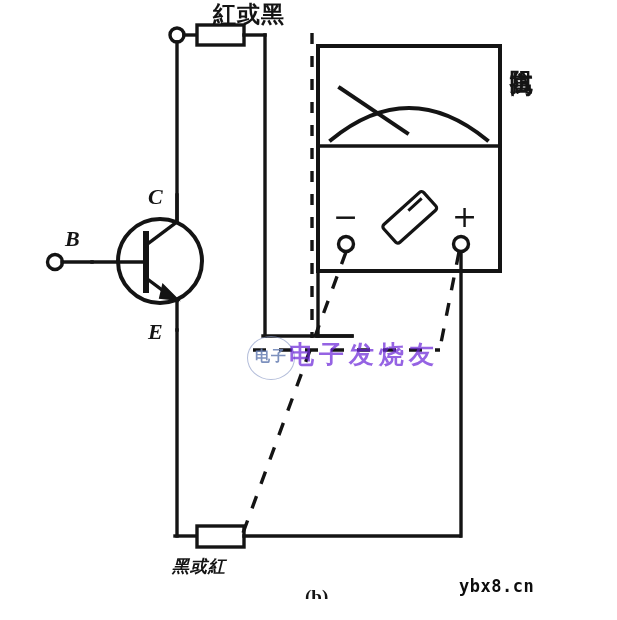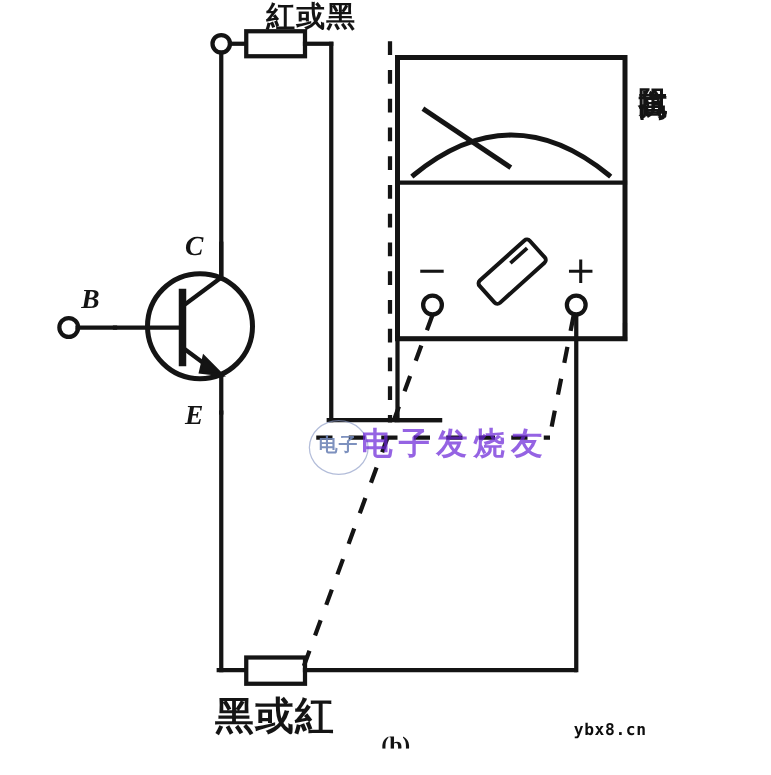--- a/index.html
+++ b/index.html
@@ -40,22 +40,23 @@
   }
   .lbl-red-or-black {
     left: 213px;
     top: 3px;
     font-size: 23px;
     letter-spacing: 1px;
   }
   .lbl-black-or-red {
     left: 172px;
     top: 558px;
-    font-size: 31px;
+    font-size: 17px;
     letter-spacing: 1px;
+    font-style: italic;
   }
   .lbl-high-z {
     left: 508px;
     top: 52px;
     font-size: 23px;
     letter-spacing: 0px;
     writing-mode: vertical-rl;
     text-orientation: upright;
     line-height: 1.12;
   }
@@ -65,21 +66,21 @@
   .lbl-fig {
     left: 305px;
     top: 587px;
     font-size: 19px;
     font-family: "Liberation Serif", serif;
     font-weight: 700;
   }
   .lbl-site {
     left: 459px;
     top: 578px;
-    font-size: 13px;
+    font-size: 17px;
     font-family: "DejaVu Sans Mono", "Liberation Mono", monospace;
     font-weight: 700;
     letter-spacing: 0.5px;
     color: #0d0d0d;
   }
   .lbl-plus  { left: 452px; top: 202px; font-size: 30px; font-family: "DejaVu Sans", sans-serif; }
   .lbl-minus { left: 333px; top: 202px; font-size: 30px; font-family: "DejaVu Sans", sans-serif; }
 
   
   #watermark {

